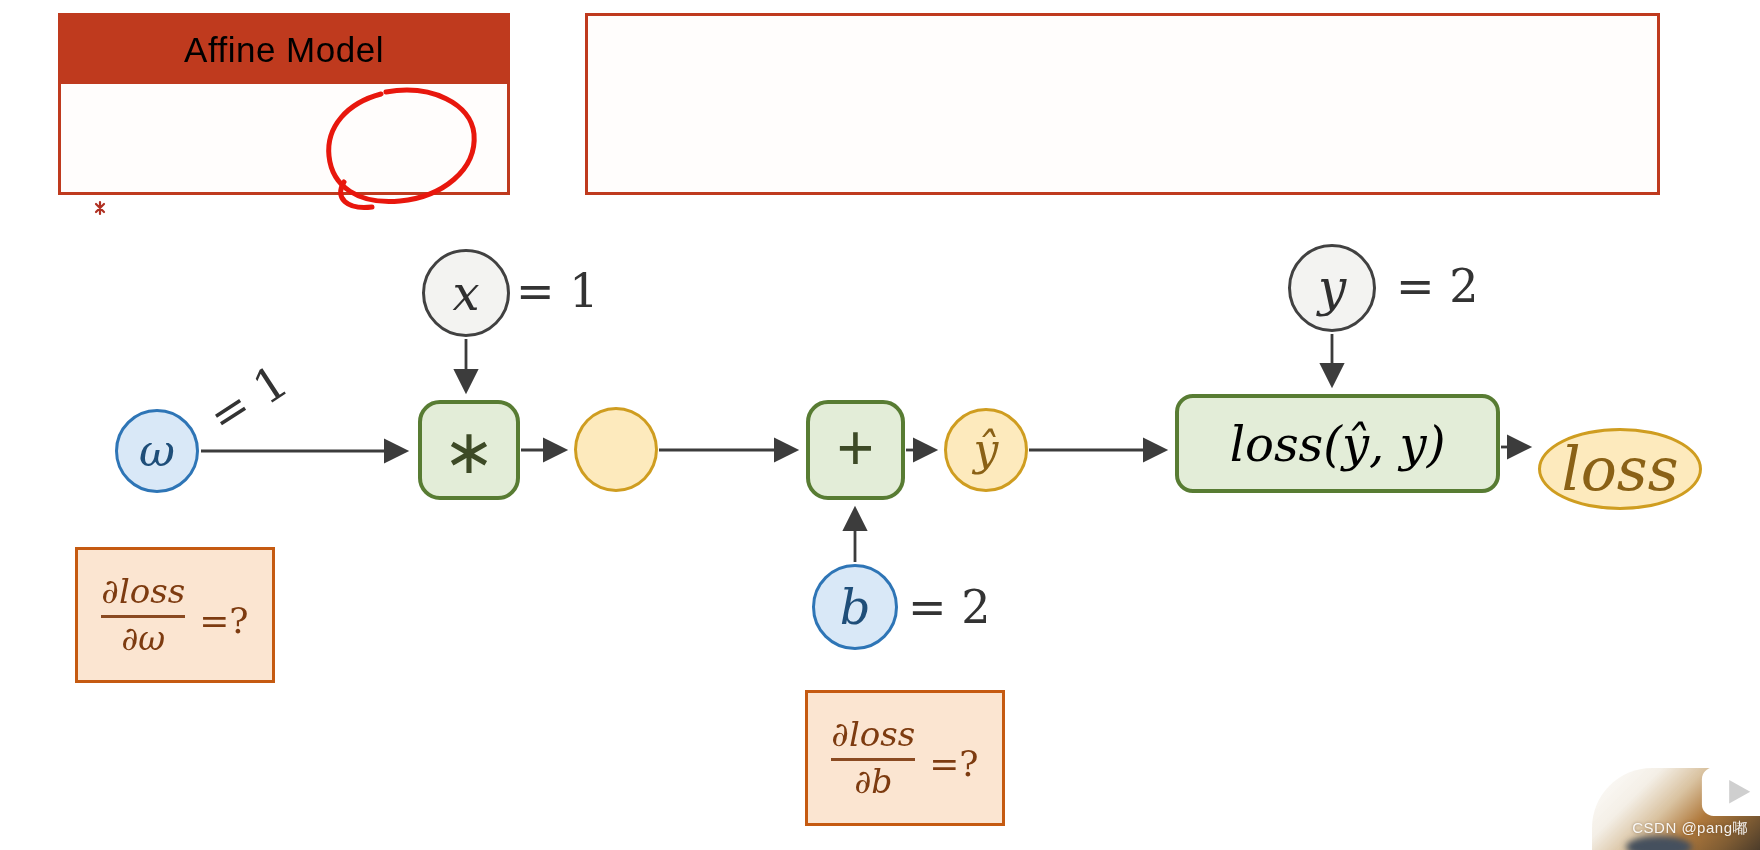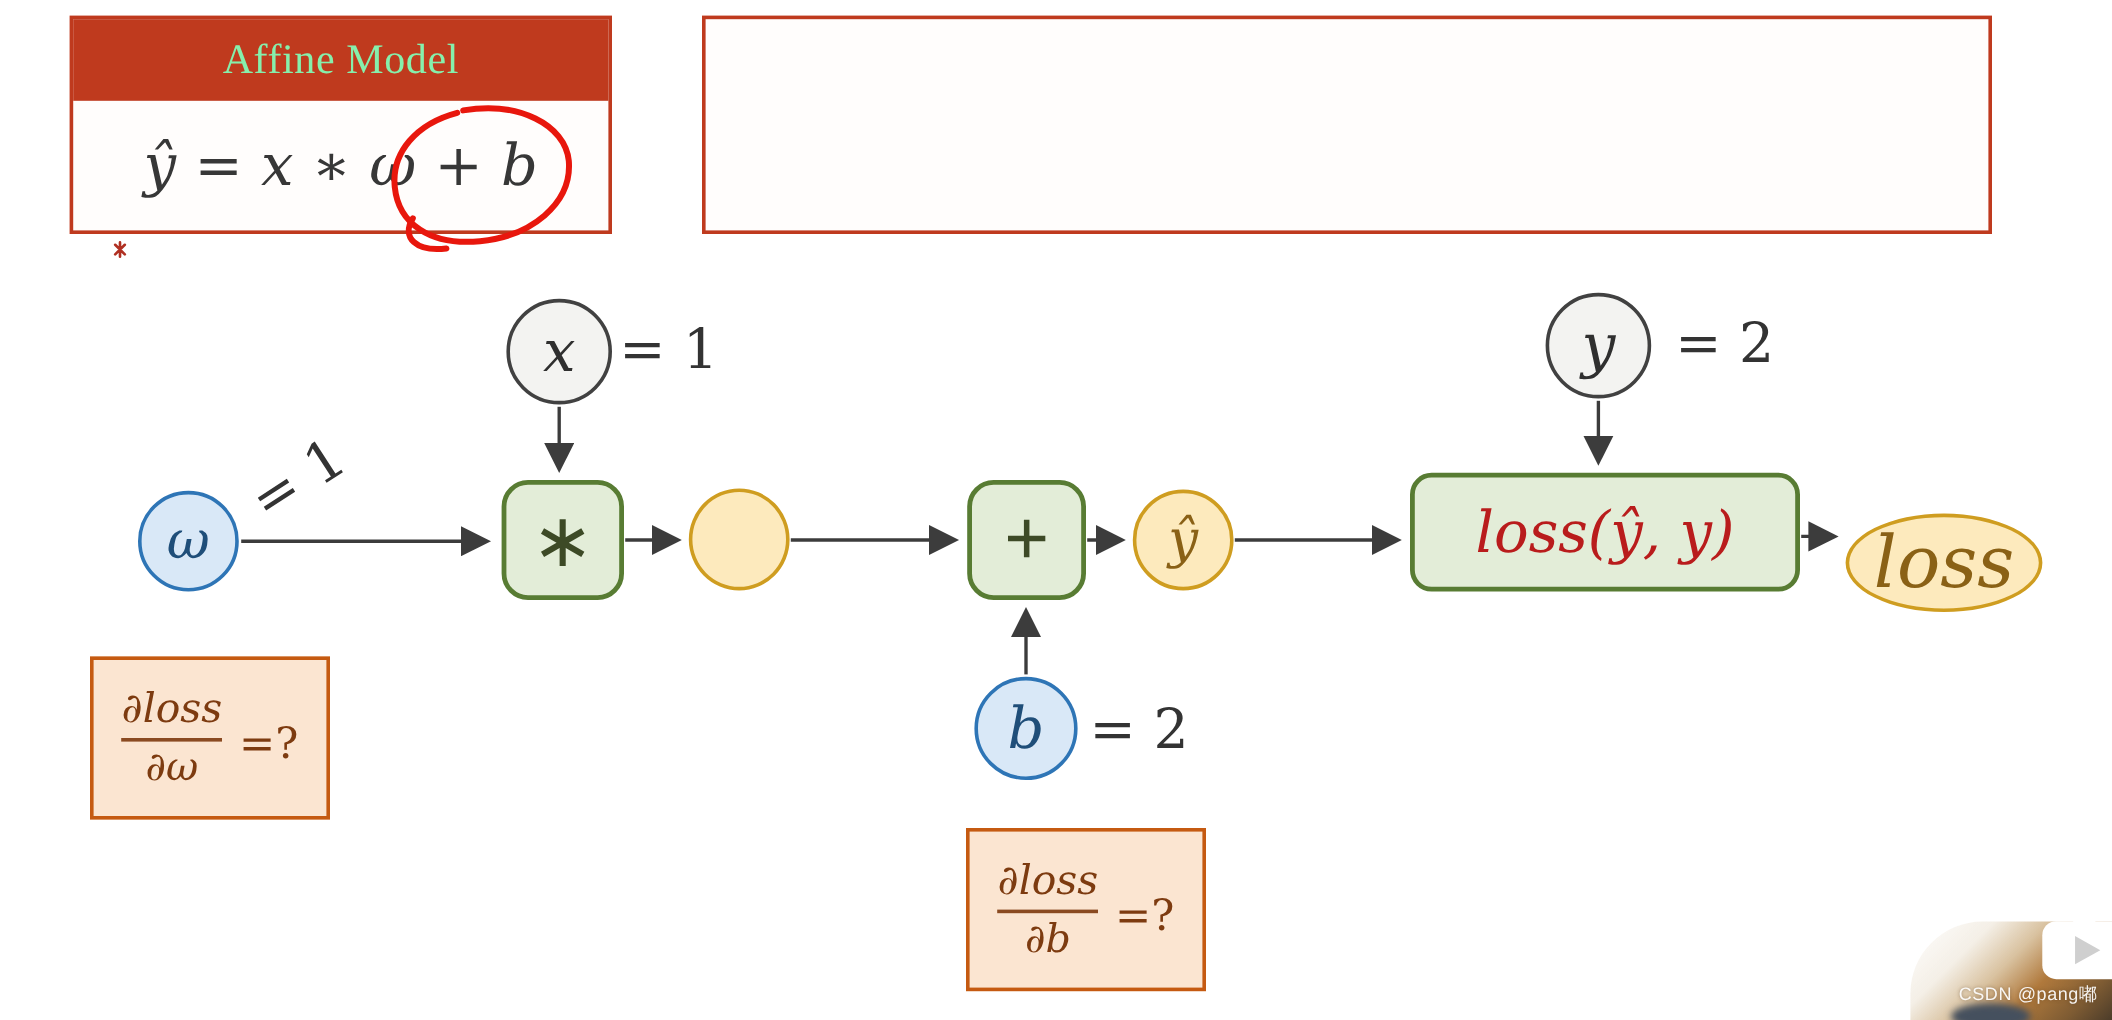--- a/index.html
+++ b/index.html
@@ -3,23 +3,23 @@
 <meta charset="utf-8">
 <style>
   html,body{margin:0;padding:0;}
   body{
     width:1760px;height:850px;position:relative;overflow:hidden;
     background:#ffffff;font-family:"Liberation Sans", sans-serif;
   }
   
   .panel{position:absolute;border:3px solid #bf3a1e;background:#fffdfc;box-sizing:border-box;}
   .panel-header{
-    height:68px;background:#bf3a1e;color:#86efac;
+    height:68px;background:#bf3a1e;color:#000000;
     display:flex;align-items:center;justify-content:center;
-    font-size:35px;letter-spacing:.5px;font-family:Liberation Serif, serif;
+    font-size:35px;letter-spacing:.5px;
   }
   .panel-body{
     display:flex;align-items:center;justify-content:center;
     height:calc(100% - 68px);color:#373737;
   }
   .math{font-family:"DejaVu Serif", serif;font-style:italic;}
   
   .circle{
     position:absolute;border-radius:50%;box-sizing:border-box;
     display:flex;align-items:center;justify-content:center;line-height:1;
@@ -63,21 +63,20 @@
     text-shadow:0 0 3px rgba(90,60,30,.55);
   }
   svg.overlay{position:absolute;left:0;top:0;z-index:2;pointer-events:none;}
   .tv-wrap{position:absolute;left:1698px;top:748px;z-index:7;}
 </style>
 </head>
 <body>
 
 <div class="panel" style="left:58px;top:13px;width:452px;height:182px;">
   <div class="panel-header">Affine Model</div>
-  <div class="panel-body math" style="font-size:48px;">ŷ = x ∗ ω + b</div>
 </div>
 
 <div class="panel" style="left:585px;top:13px;width:1075px;height:182px;">
 </div>
 
 <div class="circle blue math" style="left:115px;top:409px;width:84px;height:84px;font-size:44px;">
   <span>ω</span>
 </div>
 <div class="value-label" style="left:192px;top:360px;width:112px;height:78px;transform:rotate(-33deg);">
   <span>= 1</span>
@@ -113,21 +112,21 @@
   <span>ŷ</span>
 </div>
 
 <div class="circle gray math" style="left:1288px;top:244px;width:88px;height:88px;font-size:50px;">
   <span>y</span>
 </div>
 <div class="value-label" style="left:1396px;top:255px;height:62px;">
   <span>= 2</span>
 </div>
 
-<div class="opbox" style="left:1175px;top:394px;width:325px;height:99px;border-radius:18px;font-size:48px;color:#b91c1c;">
+<div class="opbox" style="left:1175px;top:394px;width:325px;height:99px;border-radius:18px;font-size:48px;color:#000000;">
   <span class="math">loss(ŷ, y)</span>
 </div>
 
 <div class="circle gold math" style="left:1538px;top:428px;width:164px;height:82px;border-radius:50%;font-size:60px;">
   <span>loss</span>
 </div>
 
 <svg class="overlay" width="1760" height="850" viewBox="0 0 1760 850">
   <defs>
     <marker id="ah" markerWidth="10" markerHeight="9" refX="7.5" refY="4.5" orient="auto">

